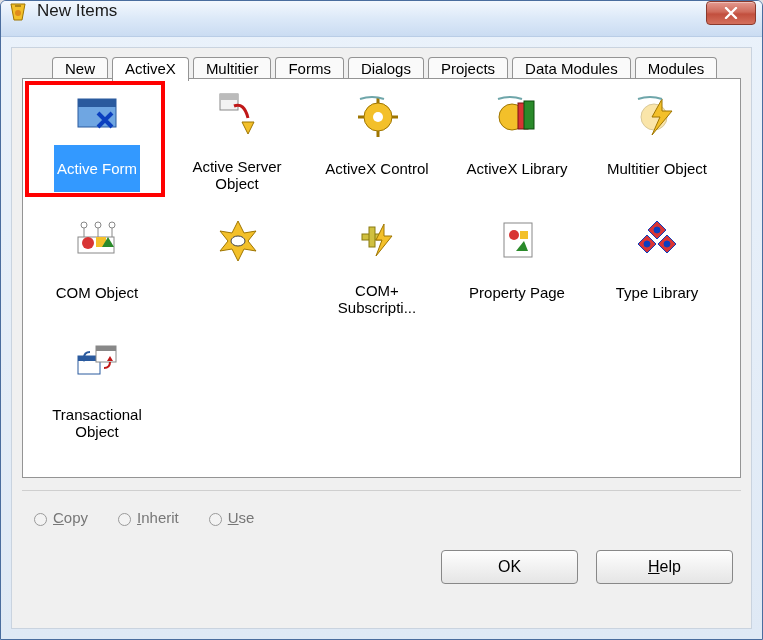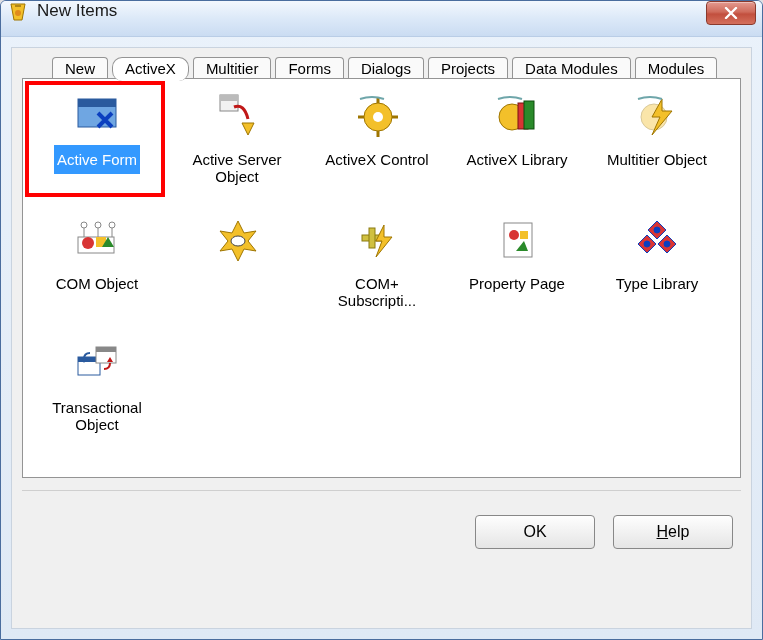--- a/index.html
+++ b/index.html
@@ -63,21 +63,20 @@
     white-space: nowrap;
   }
   .tabrow.row1 { margin-left: 10px; }
   .tabrow.row2 { margin-top: -1px; margin-left: 30px; align-items: center; }
   .tab.active {
     background: #fff;
     position: relative;
     z-index: 2;
     padding-bottom: 4px;
     margin-bottom: -2px;
-    border-radius: 10px;
   }
   .panel {
     background: #fff;
     border: 1px solid #949494;
     margin-top: -1px;
     height: 400px;
     padding: 8px;
     position: relative;
     overflow: hidden;
   }
@@ -95,21 +94,21 @@
     padding-top: 4px;
   }
   .item .ico {
     width: 48px; height: 48px;
     display: flex; align-items: center; justify-content: center;
     margin-bottom: 6px;
   }
   .item .lbl {
     max-width: 120px;
     line-height: 1.15;
-    padding: 6px 3px;
+    padding: 15px 3px;
   }
   .item.selected .lbl {
     background: #3399ff;
     color: #fff;
   }
   .highlight-box {
     position: absolute;
     border: 4px solid #ff0000;
     left: 2px; top: 2px;
     width: 140px; height: 116px;
@@ -135,21 +134,21 @@
   }
   .radio-row span u { text-decoration: underline; }
   .buttonbar {
     margin-top: 24px;
     display: flex;
     gap: 18px;
     justify-content: flex-end;
     padding-right: 8px;
   }
   .btn {
-    width: 120px; height: 34px;
+    width: 137px; height: 34px;
     background: linear-gradient(#fefefe, #e5e5e5);
     border: 1px solid #888;
     border-radius: 4px;
     font-size: 16px;
     display: flex; align-items: center; justify-content: center;
   }
   .btn u { text-decoration: underline; }
   .hr { border-top: 1px solid #cfcfcf; margin-top: 12px; }
 </style>
 </head>
@@ -321,20 +320,25 @@
               </svg>
             </div>
             <div class="lbl">Transactional Object</div>
           </div>
         </div>
       <div class="highlight-box"></div>
     </div>
 
     <div class="hr"></div>
 
+    <div class="radio-row">
+      <span><span class="radio"></span><u>C</u><span>opy</span></span>
+      <span><span class="radio"></span><u>I</u><span>nherit</span></span>
+      <span><span class="radio"></span><u>U</u><span>se</span></span>
+    </div>
 
     <div class="buttonbar">
       <div class="btn">OK</div>
       <div class="btn">
           <u>H</u>
           <span>elp</span>
         </div>
     </div>
   </div>
 </div>

